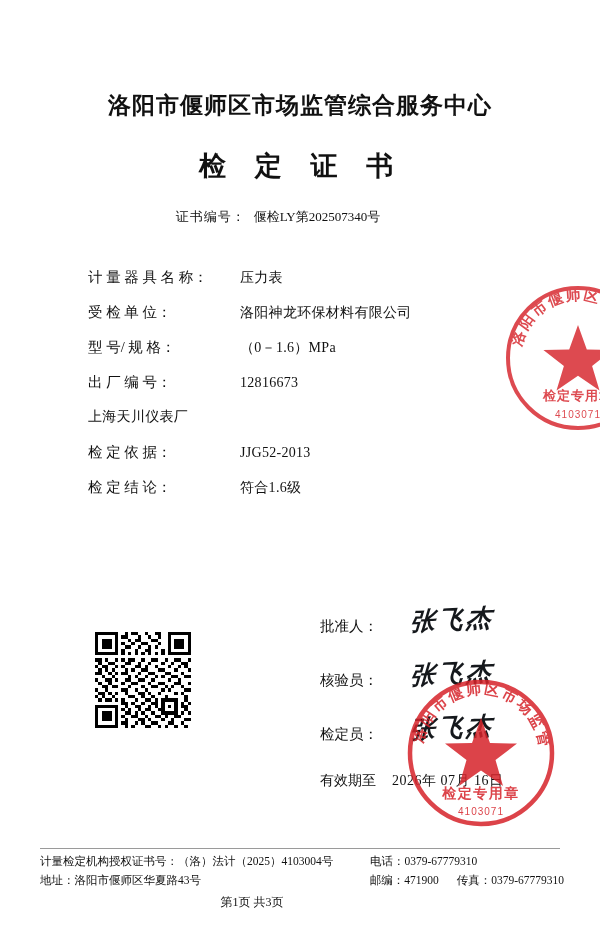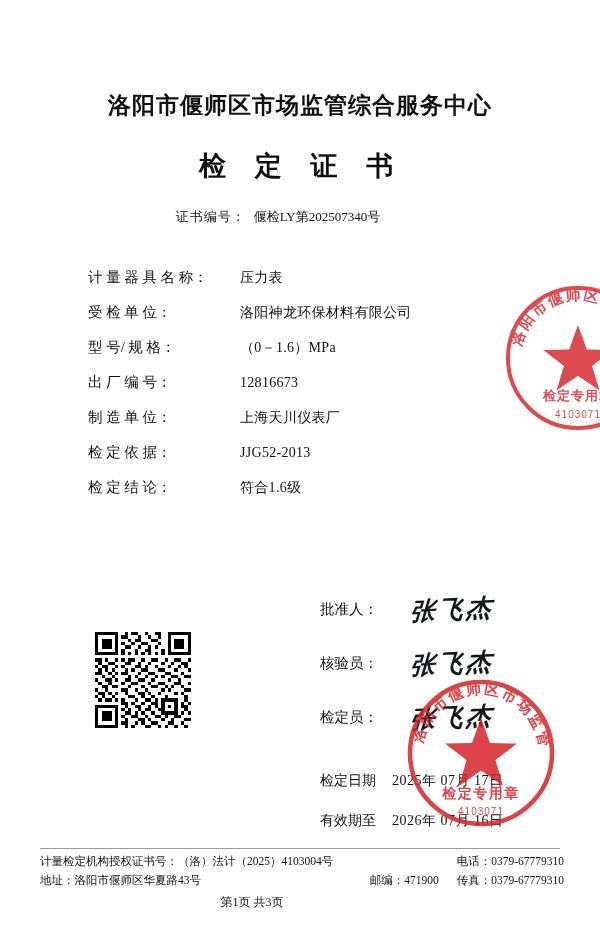--- a/index.html
+++ b/index.html
@@ -95,21 +95,21 @@
 
   
   .sign-block {
     position: absolute;
     top: 582px;
     left: 320px;
     width: 260px;
   }
   .sign-row {
     display: flex;
-    align-items: center;
+    align-items: flex-end;
     height: 54px;
     position: relative;
   }
   .sign-label {
     font-size: 14.5px;
     color: #111;
     width: 78px;
     display: flex;
     justify-content: space-between;
     letter-spacing: 0px;
@@ -199,21 +199,20 @@
     top: 854px;
     left: 40px;
     width: 524px;
     font-size: 11.5px;
     color: #111;
   }
   .footer-line {
     display: flex;
     height: 19px;
     align-items: baseline;
-    justify-content: space-between;
   }
   .footer-left {
     width: 330px;
     white-space: nowrap;
   }
   .footer-right {
     white-space: nowrap;
   }
   .page-num {
     position: absolute;
@@ -249,21 +248,20 @@
     </div>
     <div class="field-row">
       <div class="field-label">型 号/ 规 格：</div>
       <div class="field-value">（0－1.6）MPa</div>
     </div>
     <div class="field-row">
       <div class="field-label">出 厂 编 号：</div>
       <div class="field-value">12816673</div>
     </div>
     <div class="field-row">
-      <div class="field-label">制 造 单 位：</div>
       <div class="field-value">上海天川仪表厂</div>
     </div>
     <div class="field-row">
       <div class="field-label">检 定 依 据：</div>
       <div class="field-value">JJG52-2013</div>
     </div>
     <div class="field-row">
       <div class="field-label">检 定 结 论：</div>
       <div class="field-value">符合1.6级</div>
     </div>
@@ -504,28 +502,20 @@
       <div class="sign-name">张飞杰</div>
     </div>
     <div class="sign-row">
       <div class="sign-label">检定员：</div>
       <div class="sign-name">张飞杰</div>
     </div>
   </div>
 
   <div class="date-rows">
     <div class="date-row">
-      <div class="date-label">检定日期</div>
-      <div class="date-val">
-        <span class="num">2025</span><span>年</span>
-        <span class="num">07</span><span>月</span>
-        <span class="num">17</span><span>日</span>
-      </div>
-    </div>
-    <div class="date-row">
       <div class="date-label">有效期至</div>
       <div class="date-val">
         <span class="num">2026</span><span>年</span>
         <span class="num">07</span><span>月</span>
         <span class="num">16</span><span>日</span>
       </div>
     </div>
   </div>
 
   <div class="seal seal-top">

